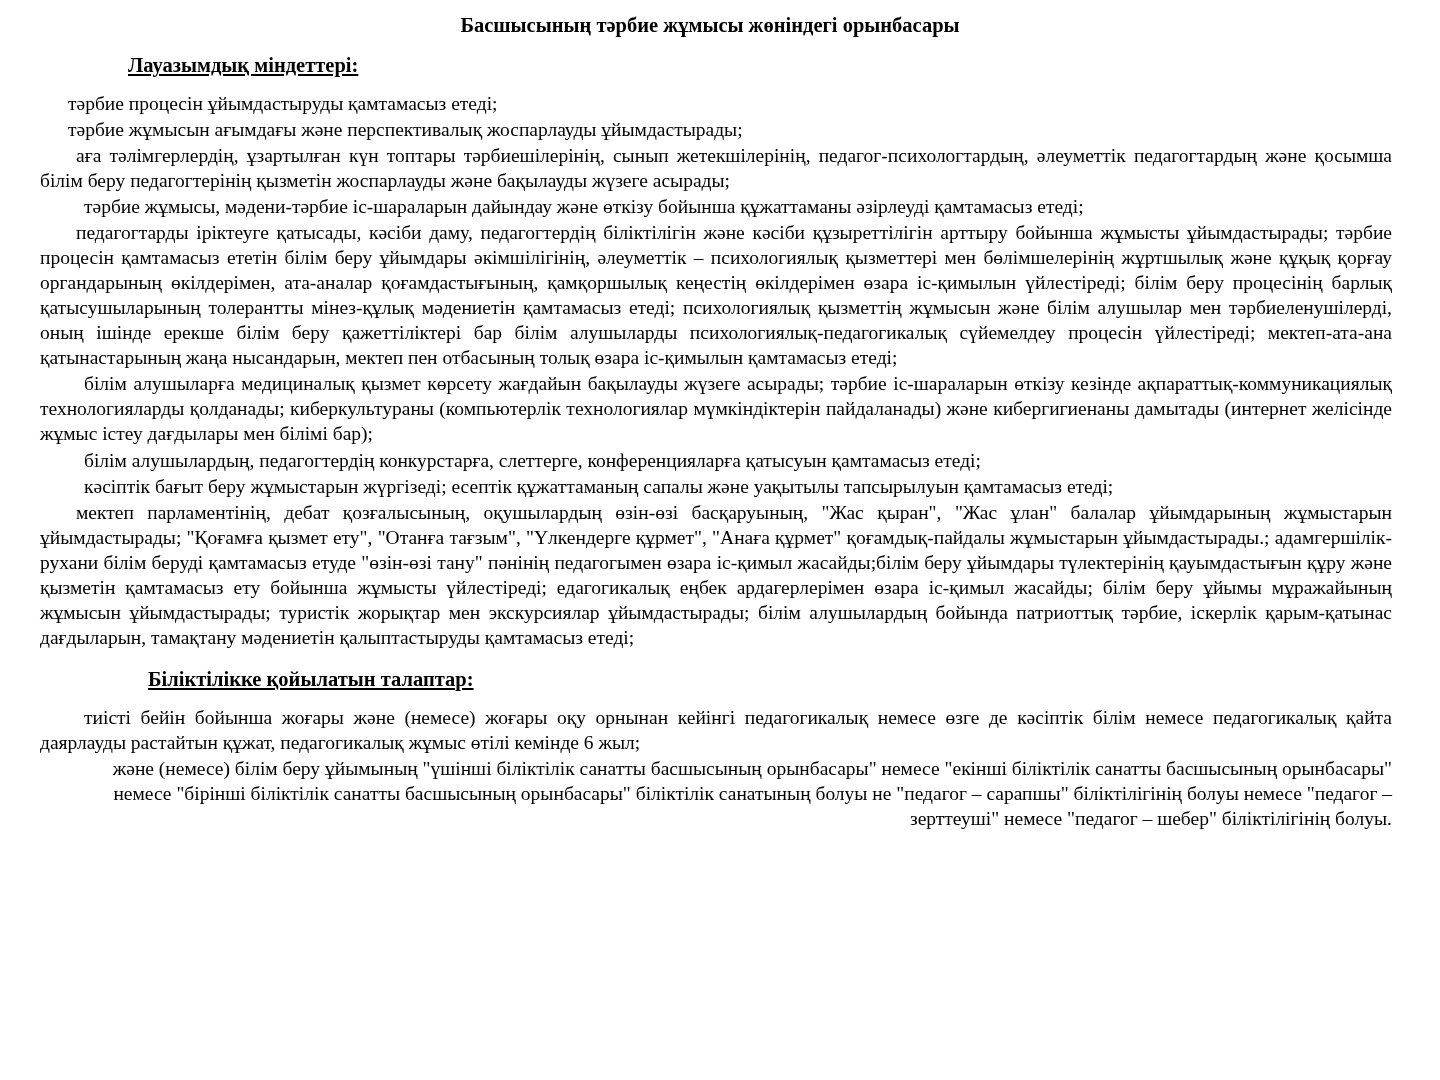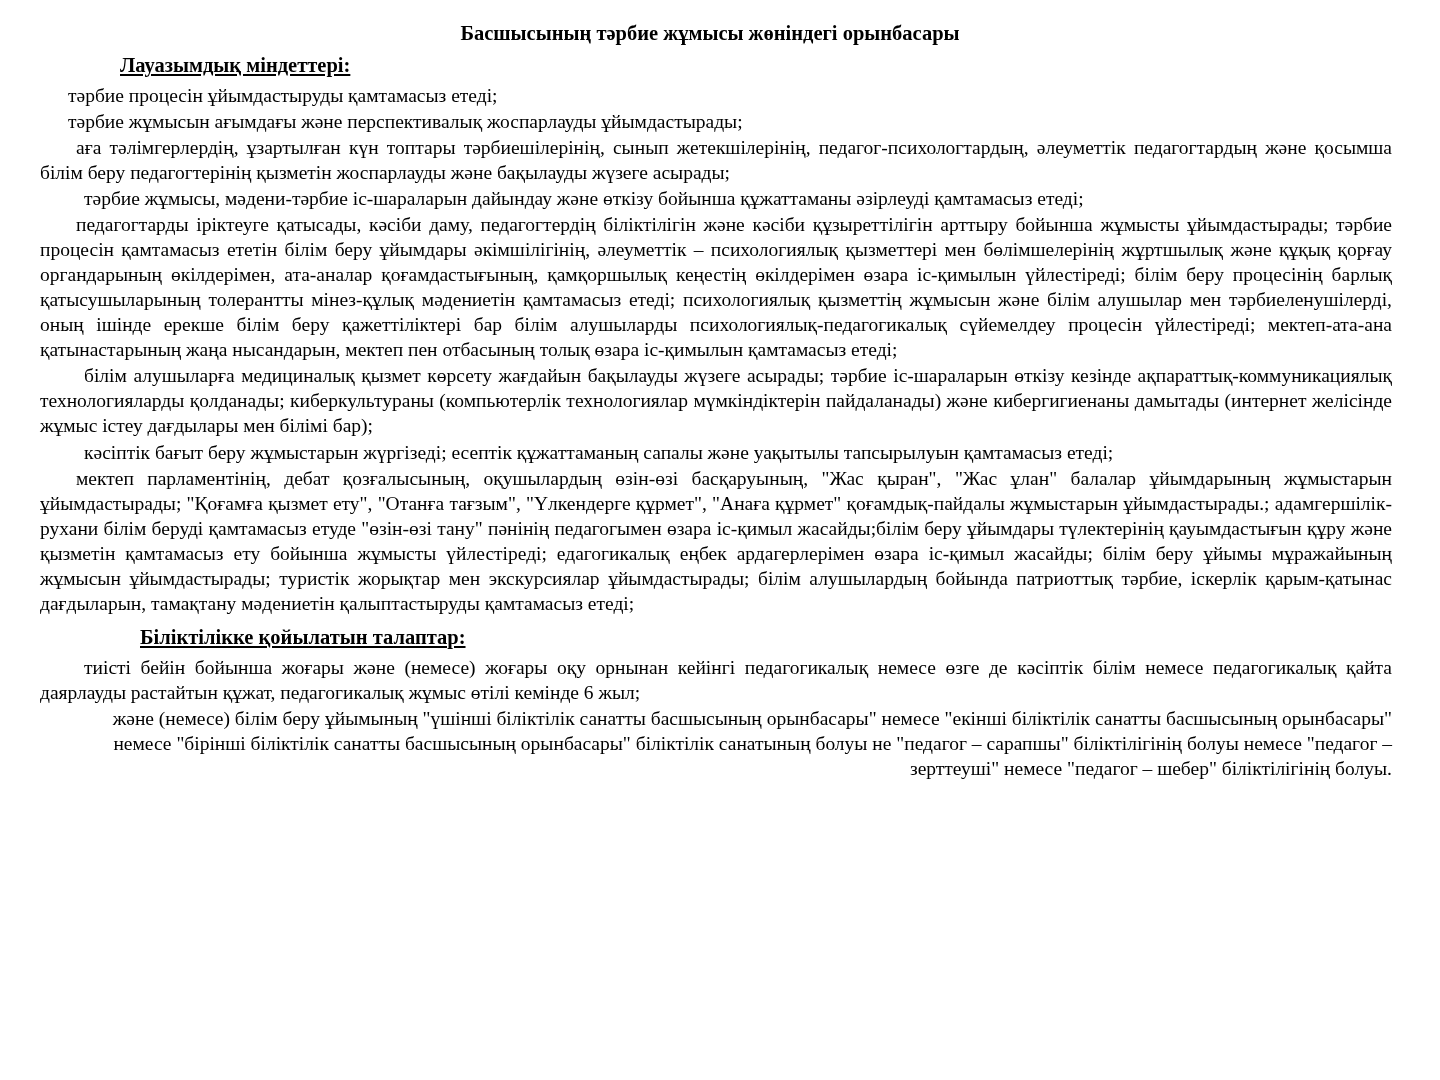--- a/index.html
+++ b/index.html
@@ -9,36 +9,36 @@
   }
   body {
     width: 1440px;
     min-height: 1080px;
     font-family: "Liberation Serif", "DejaVu Serif", serif;
     color: #000000;
   }
   .page {
     width: 1420px;
     box-sizing: border-box;
-    padding: 20px 28px 16px 28px;
+    padding: 12px 28px 16px 28px;
   }
   .doc-title {
     text-align: center;
     font-weight: bold;
     font-size: 20.5px;
     line-height: 1.28;
     margin: 0 0 6px 0;
   }
   .section-heading {
     font-weight: bold;
     font-size: 20.5px;
     line-height: 1.3;
     text-decoration: underline;
     display: inline-block;
-    margin: 0;
+    margin: 8px;
   }
   .heading-line {
     text-indent: 46px;
     margin: 0 0 4px 0;
   }
   .heading-line-2 {
     text-indent: 56px;
     margin: 8px 0 4px 0;
   }
   p.para {
@@ -70,20 +70,21 @@
   <div class="heading-line">
     <span class="section-heading">Лауазымдық міндеттері:</span>
   </div>
 
   <p class="para indent-small">тәрбие процесін ұйымдастыруды қамтамасыз етеді;</p>
   <p class="para indent-small">тәрбие жұмысын ағымдағы және перспективалық жоспарлауды ұйымдастырады;</p>
   <p class="para">аға тәлімгерлердің, ұзартылған күн топтары тәрбиешілерінің, сынып жетекшілерінің, педагог-психологтардың, әлеуметтік педагогтардың және қосымша білім беру педагогтерінің қызметін жоспарлауды және бақылауды жүзеге асырады;</p>
   <p class="para indent-big">тәрбие жұмысы, мәдени-тәрбие іс-шараларын дайындау және өткізу бойынша құжаттаманы әзірлеуді қамтамасыз етеді;</p>
   <p class="para">педагогтарды іріктеуге қатысады, кәсіби даму, педагогтердің біліктілігін және кәсіби құзыреттілігін арттыру бойынша жұмысты ұйымдастырады;  тәрбие процесін қамтамасыз ететін білім беру ұйымдары әкімшілігінің, әлеуметтік – психологиялық қызметтері мен бөлімшелерінің жұртшылық және құқық қорғау органдарының өкілдерімен, ата-аналар қоғамдастығының, қамқоршылық кеңестің өкілдерімен өзара іс-қимылын үйлестіреді;     білім беру процесінің барлық қатысушыларының толерантты мінез-құлық мәдениетін қамтамасыз етеді;    психологиялық қызметтің жұмысын және білім алушылар мен тәрбиеленушілерді, оның ішінде ерекше білім беру қажеттіліктері бар білім алушыларды психологиялық-педагогикалық сүйемелдеу процесін үйлестіреді; мектеп-ата-ана қатынастарының жаңа нысандарын, мектеп пен отбасының толық өзара іс-қимылын қамтамасыз етеді;</p>
   <p class="para indent-big">білім алушыларға медициналық қызмет көрсету жағдайын бақылауды жүзеге асырады;  тәрбие іс-шараларын өткізу кезінде ақпараттық-коммуникациялық технологияларды қолданады; киберкультураны (компьютерлік технологиялар мүмкіндіктерін пайдаланады) және кибергигиенаны дамытады (интернет желісінде жұмыс істеу дағдылары мен білімі бар);</p>
+  <p class="para indent-big">білім алушылардың, педагогтердің конкурстарға, слеттерге, конференцияларға қатысуын қамтамасыз етеді;</p>
   <p class="para indent-big">кәсіптік бағыт беру жұмыстарын жүргізеді;  есептік құжаттаманың сапалы және уақытылы тапсырылуын қамтамасыз етеді;</p>
   <p class="para">мектеп парламентінің, дебат қозғалысының, оқушылардың өзін-өзі басқаруының, "Жас қыран", "Жас ұлан" балалар ұйымдарының жұмыстарын ұйымдастырады;  "Қоғамға қызмет ету", "Отанға тағзым", "Үлкендерге құрмет", "Анаға құрмет" қоғамдық-пайдалы жұмыстарын ұйымдастырады.;     адамгершілік-рухани білім беруді қамтамасыз етуде "өзін-өзі тану" пәнінің педагогымен өзара іс-қимыл жасайды;білім беру ұйымдары түлектерінің қауымдастығын құру және қызметін қамтамасыз ету бойынша жұмысты үйлестіреді; едагогикалық еңбек ардагерлерімен өзара іс-қимыл жасайды; білім беру ұйымы мұражайының жұмысын ұйымдастырады;     туристік жорықтар мен экскурсиялар ұйымдастырады;  білім алушылардың бойында патриоттық тәрбие, іскерлік қарым-қатынас дағдыларын, тамақтану мәдениетін қалыптастыруды қамтамасыз етеді;</p>
 
   <div class="heading-line-2">
     <span class="section-heading">Біліктілікке қойылатын талаптар:</span>
   </div>
 
   <p class="para indent-big">тиісті бейін бойынша жоғары және (немесе) жоғары оқу орнынан кейінгі педагогикалық немесе өзге де кәсіптік білім немесе педагогикалық қайта даярлауды растайтын құжат, педагогикалық жұмыс өтілі кемінде 6 жыл;</p>
   <p class="para indent-big last">және (немесе) білім беру ұйымының "үшінші біліктілік санатты басшысының орынбасары" немесе "екінші біліктілік санатты басшысының орынбасары" немесе "бірінші біліктілік санатты басшысының орынбасары" біліктілік санатының болуы не "педагог – сарапшы" біліктілігінің болуы немесе "педагог – зерттеуші" немесе "педагог – шебер" біліктілігінің болуы.</p>
 

